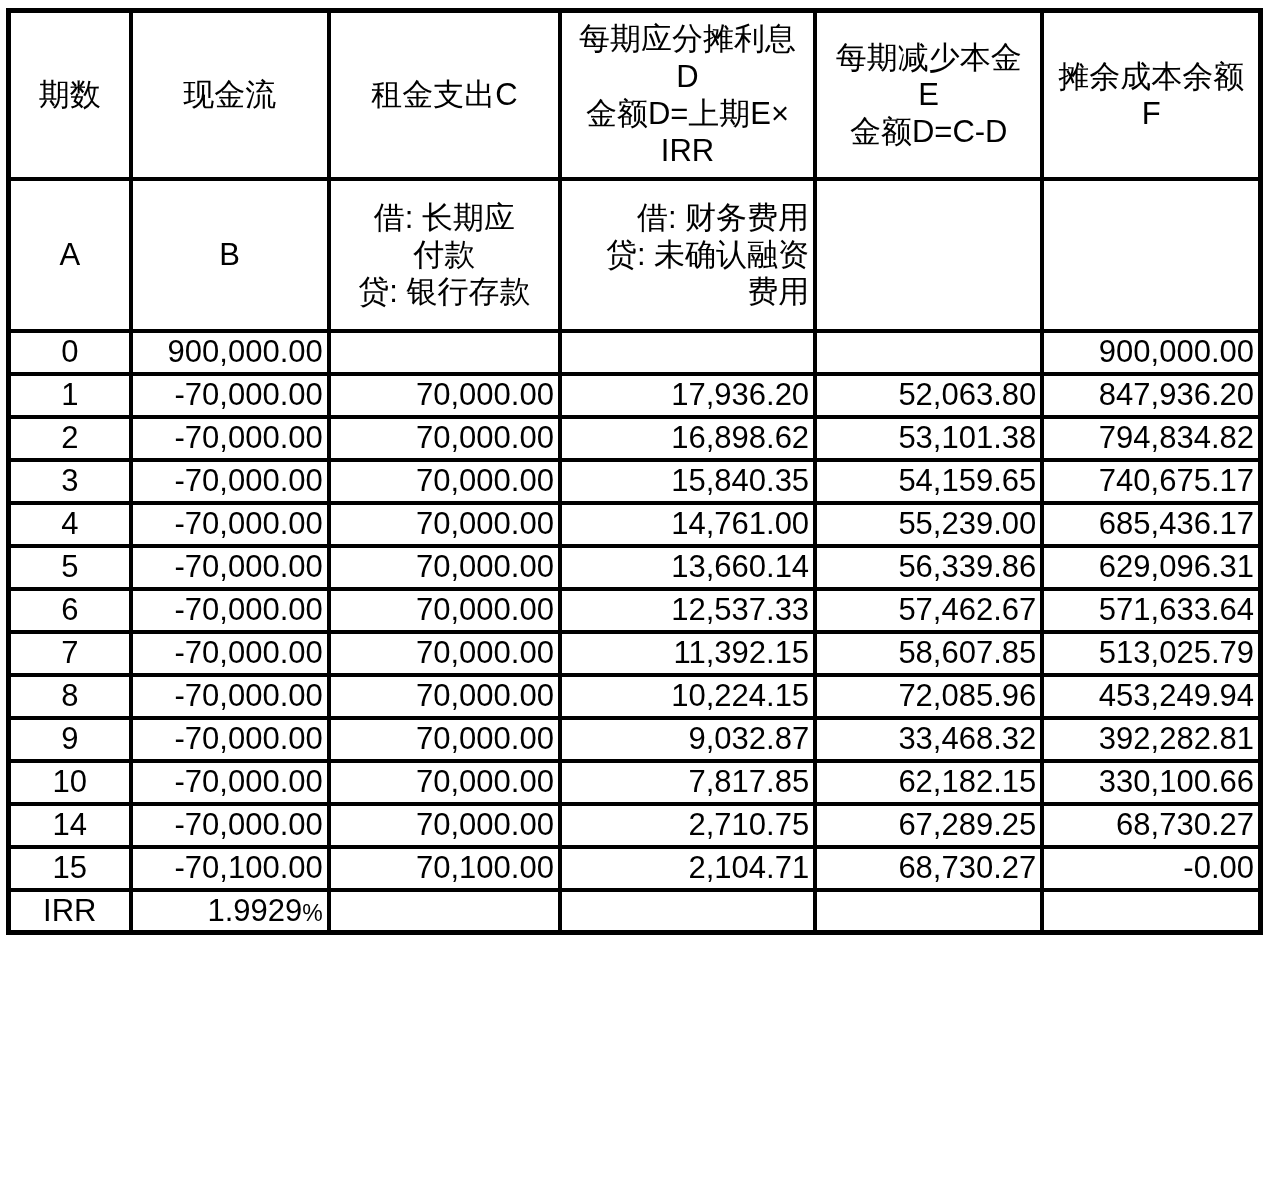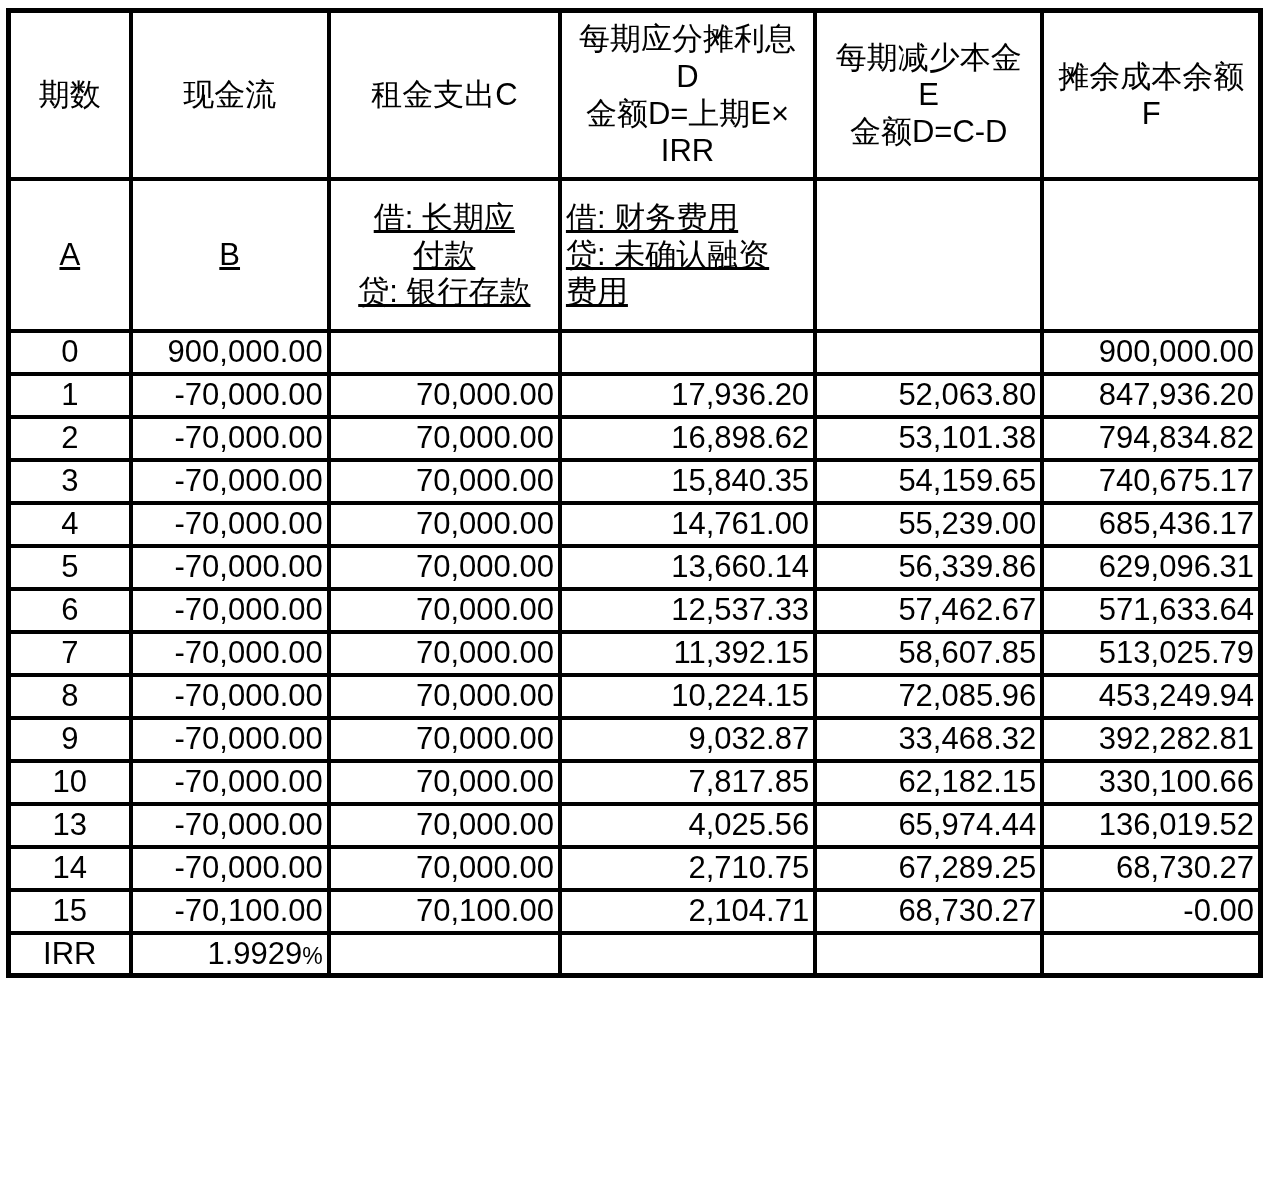--- a/index.html
+++ b/index.html
@@ -34,37 +34,37 @@
   
   col.c-period  { width: 122px; }
   col.c-cash    { width: 198px; }
   col.c-rent    { width: 231px; }
   col.c-int     { width: 255px; }
   col.c-prin    { width: 227px; }
   col.c-bal     { width: 218px; }
 
   
   tr.hdr1 td { height: 168px; }
-  tr.hdr2 td { height: 152px; text-decoration: underline; }
+  tr.hdr2 td { height: 152px; }
   tr.data td { height: 43px; }
 
   .hdr {
     text-align: center;
     font-size: 29px;
     white-space: pre-line;
     line-height: 1.28;
   }
   .jrnl-center {
     text-align: center;
     font-size: 29px;
     white-space: pre-line;
     line-height: 1.28;
   }
   .jrnl-left {
-    text-align: left;
+    text-align: right;
     font-size: 29px;
     white-space: pre-line;
     line-height: 1.28;
     padding-left: 6px;
     margin-top: 30px;
   }
   .ctr { text-align: center; }
   .num { text-align: right; padding-right: 12px; }
   .pct { font-size: 23px; }
 </style>
@@ -193,28 +193,20 @@
     </tr>
     <tr class="data">
       <td class="ctr">10</td>
       <td class="num">-70,000.00</td>
       <td class="num">70,000.00</td>
       <td class="num">7,817.85</td>
       <td class="num">62,182.15</td>
       <td class="num">330,100.66</td>
     </tr>
     <tr class="data">
-      <td class="ctr">13</td>
-      <td class="num">-70,000.00</td>
-      <td class="num">70,000.00</td>
-      <td class="num">4,025.56</td>
-      <td class="num">65,974.44</td>
-      <td class="num">136,019.52</td>
-    </tr>
-    <tr class="data">
       <td class="ctr">14</td>
       <td class="num">-70,000.00</td>
       <td class="num">70,000.00</td>
       <td class="num">2,710.75</td>
       <td class="num">67,289.25</td>
       <td class="num">68,730.27</td>
     </tr>
     <tr class="data">
       <td class="ctr">15</td>
       <td class="num">-70,100.00</td>

